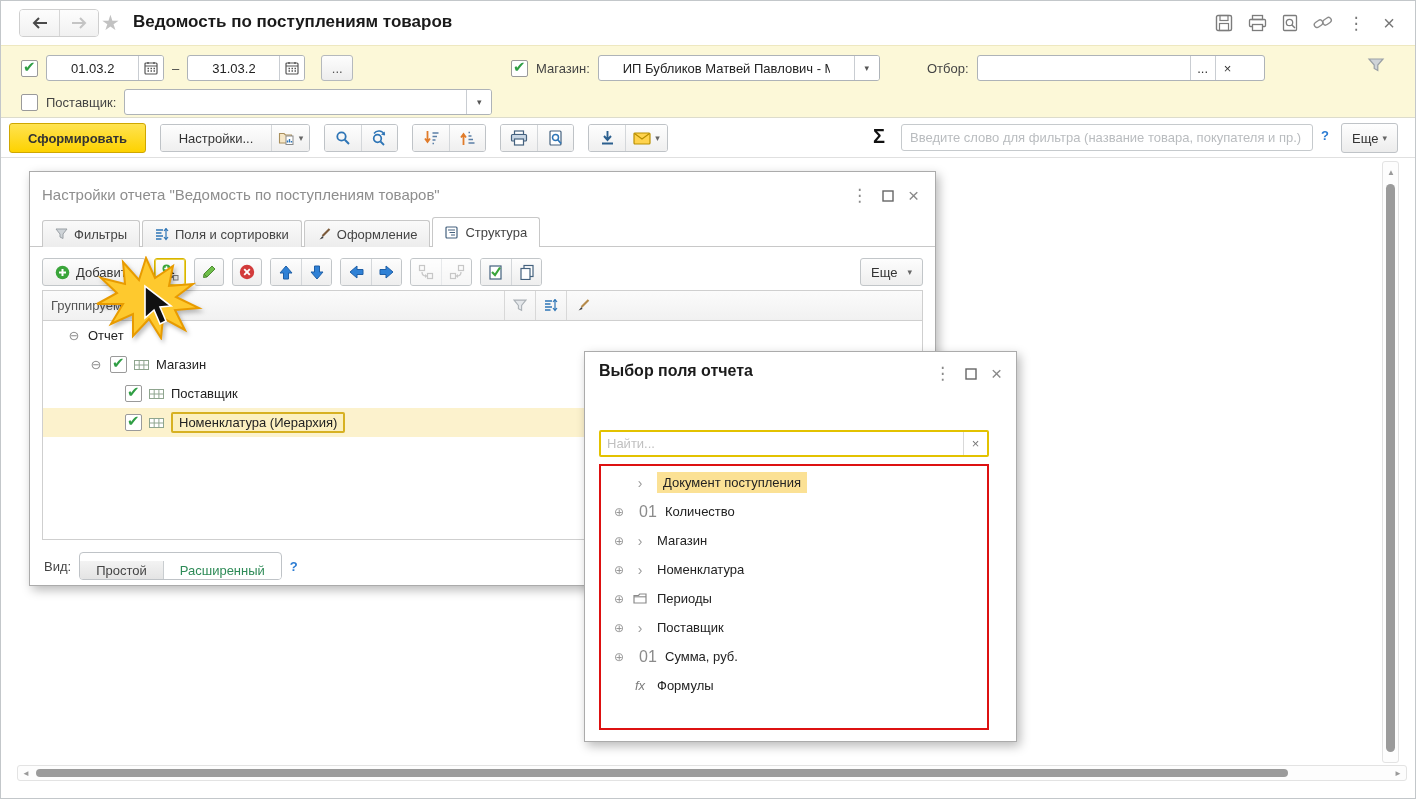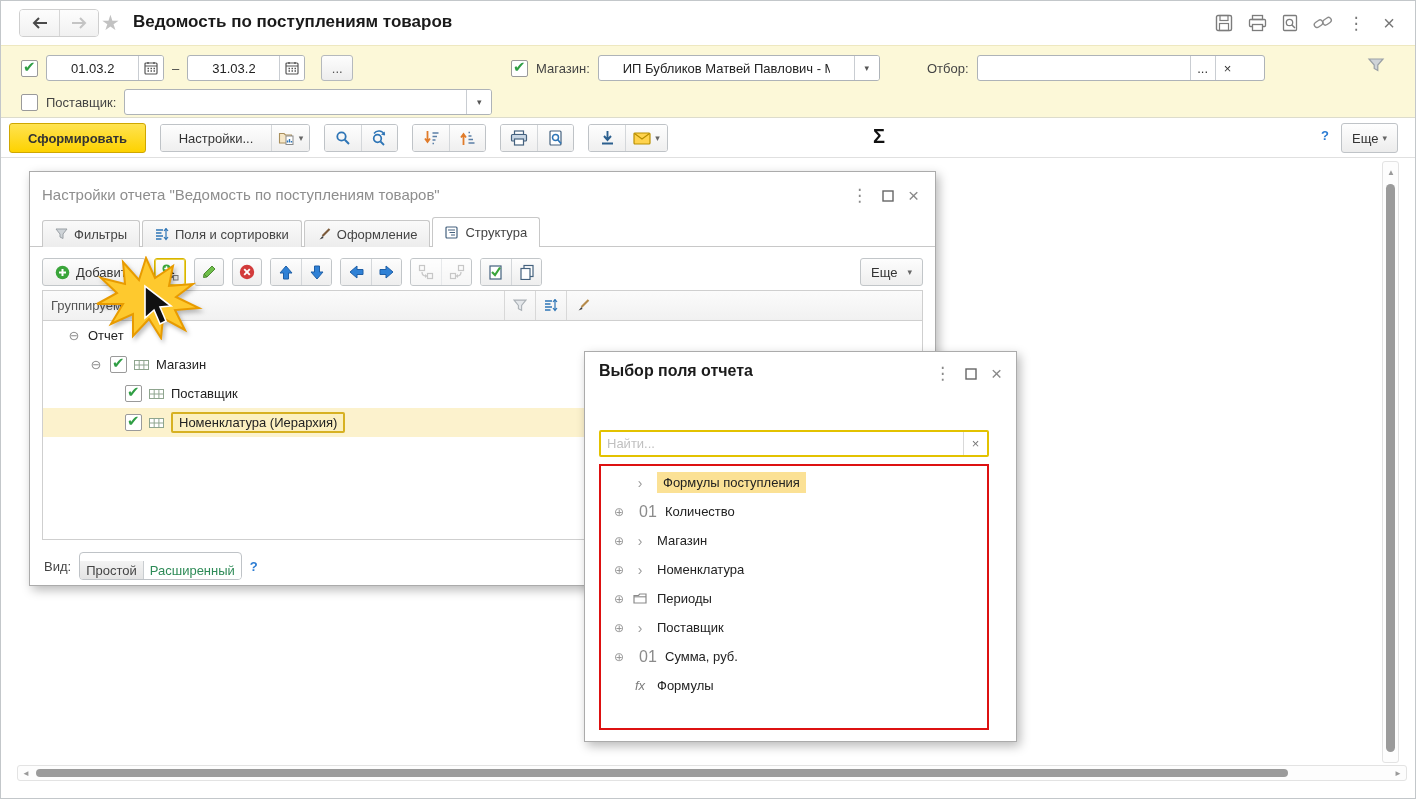--- a/index.html
+++ b/index.html
@@ -77,21 +77,21 @@
   .thcell { padding:0 8px; height:100%; display:flex; align-items:center; border-right:1px solid #d8d8d8; }
   .thc1 { width:462px; } .thc2 { flex:1; }
   .thico { width:31px; justify-content:center; }
   .trow { height:29px; display:flex; align-items:center; gap:7px; }
   .trow.sel { background:#fcf2cd; }
   .expander { color:#8b8b8b; font-size:13px; width:14px; text-align:center; }
   .tlabel { color:#222; }
   .sel .tlabel { border:2px solid #d7b122; border-radius:2px; padding:1px 6px; background:#fcf0c0; }
   .viewrow { position:absolute; left:14px; top:380px; display:flex; align-items:center; gap:8px; }
   .seg { display:flex; border:1px solid #bfc3c7; border-radius:4px; overflow:hidden; height:28px; }
-  .segbtn { padding:0 6px; display:flex; align-items:center; background:linear-gradient(#f3f3f3,#e4e4e4); color:#444;margin-top:8px; }
+  .segbtn { padding:0 16px; display:flex; align-items:center; background:linear-gradient(#f3f3f3,#e4e4e4); color:#444;margin-top:8px; }
   .segbtn + .segbtn { border-left:1px solid #c9cdd0; background:#fff; color:#2e8b57; }
   .qmark { color:#2b7cd3; font-weight:bold; }
 
   
   .dlg2 { left:583px; top:350px; width:433px; height:391px; }
   .d2btns { position:absolute; left:14px; top:44px; display:flex; gap:8px; align-items:center; }
   .findwrap { position:absolute; left:14px; top:78px; width:390px; height:27px; border:2px solid #e3c200; border-radius:2px; background:#fff; display:flex; }
   .findwrap input { flex:1; border:none; outline:none; padding:0 6px; font-family:inherit; font-size:13px; }
   .findwrap input::placeholder { color:#c0c0c0; }
   .findclear { width:24px; border-left:1px solid #d9d9d9; display:flex; align-items:center; justify-content:center; color:#777; }
@@ -296,20 +296,21 @@
         <div class="gbtn" style="width:42px">
           <svg width="18" height="13" viewBox="0 0 18 13">
               <rect x="1" y="1" width="16" height="11" rx="1" fill="#ffd34d" stroke="#b98f00" stroke-width="1.2"></rect>
               <path d="M1.5 1.5 L9 7 L16.5 1.5" fill="none" stroke="#b98f00" stroke-width="1.2"></path>
             </svg>
           <span class="caret">▾</span>
         </div>
       </div>
     </div>
     <div style="position:absolute; left:872px; top:6px; font-size:20px; font-weight:bold; color:#111;">Σ</div>
+    <input class="searchinput" placeholder="Введите слово для фильтра (название товара, покупателя и пр.)" style="">
     <div style="position:absolute; left:1320px; top:9px; color:#2b7cd3; font-weight:bold;">?</div>
     <div class="btn" style="position:absolute; left:1340px; top:4px; width:57px; padding:0 8px;">
       <span>Еще</span>
       <span class="caret">▾</span>
     </div>
   </div>
 
   <div class="content"></div>
 
   <div class="vscroll">
@@ -536,21 +537,21 @@
 
     <div class="findwrap">
       <input placeholder="Найти..." style="">
       <div class="findclear">×</div>
     </div>
 
     <div class="fieldlist">
       <div class="fitem">
         <span class="fplus"></span>
         <span class="ficon fchev">›</span>
-        <span class="flabel hl">Формулы поступления</span>
+        <span class="flabel hl">Документ поступления</span>
       </div>
       <div class="fitem">
         <span class="fplus">⊕</span>
         <span class="ficon fnum">01</span>
         <span class="flabel">Количество</span>
       </div>
       <div class="fitem">
         <span class="fplus">⊕</span>
         <span class="ficon fchev">›</span>
         <span class="flabel">Магазин</span>

